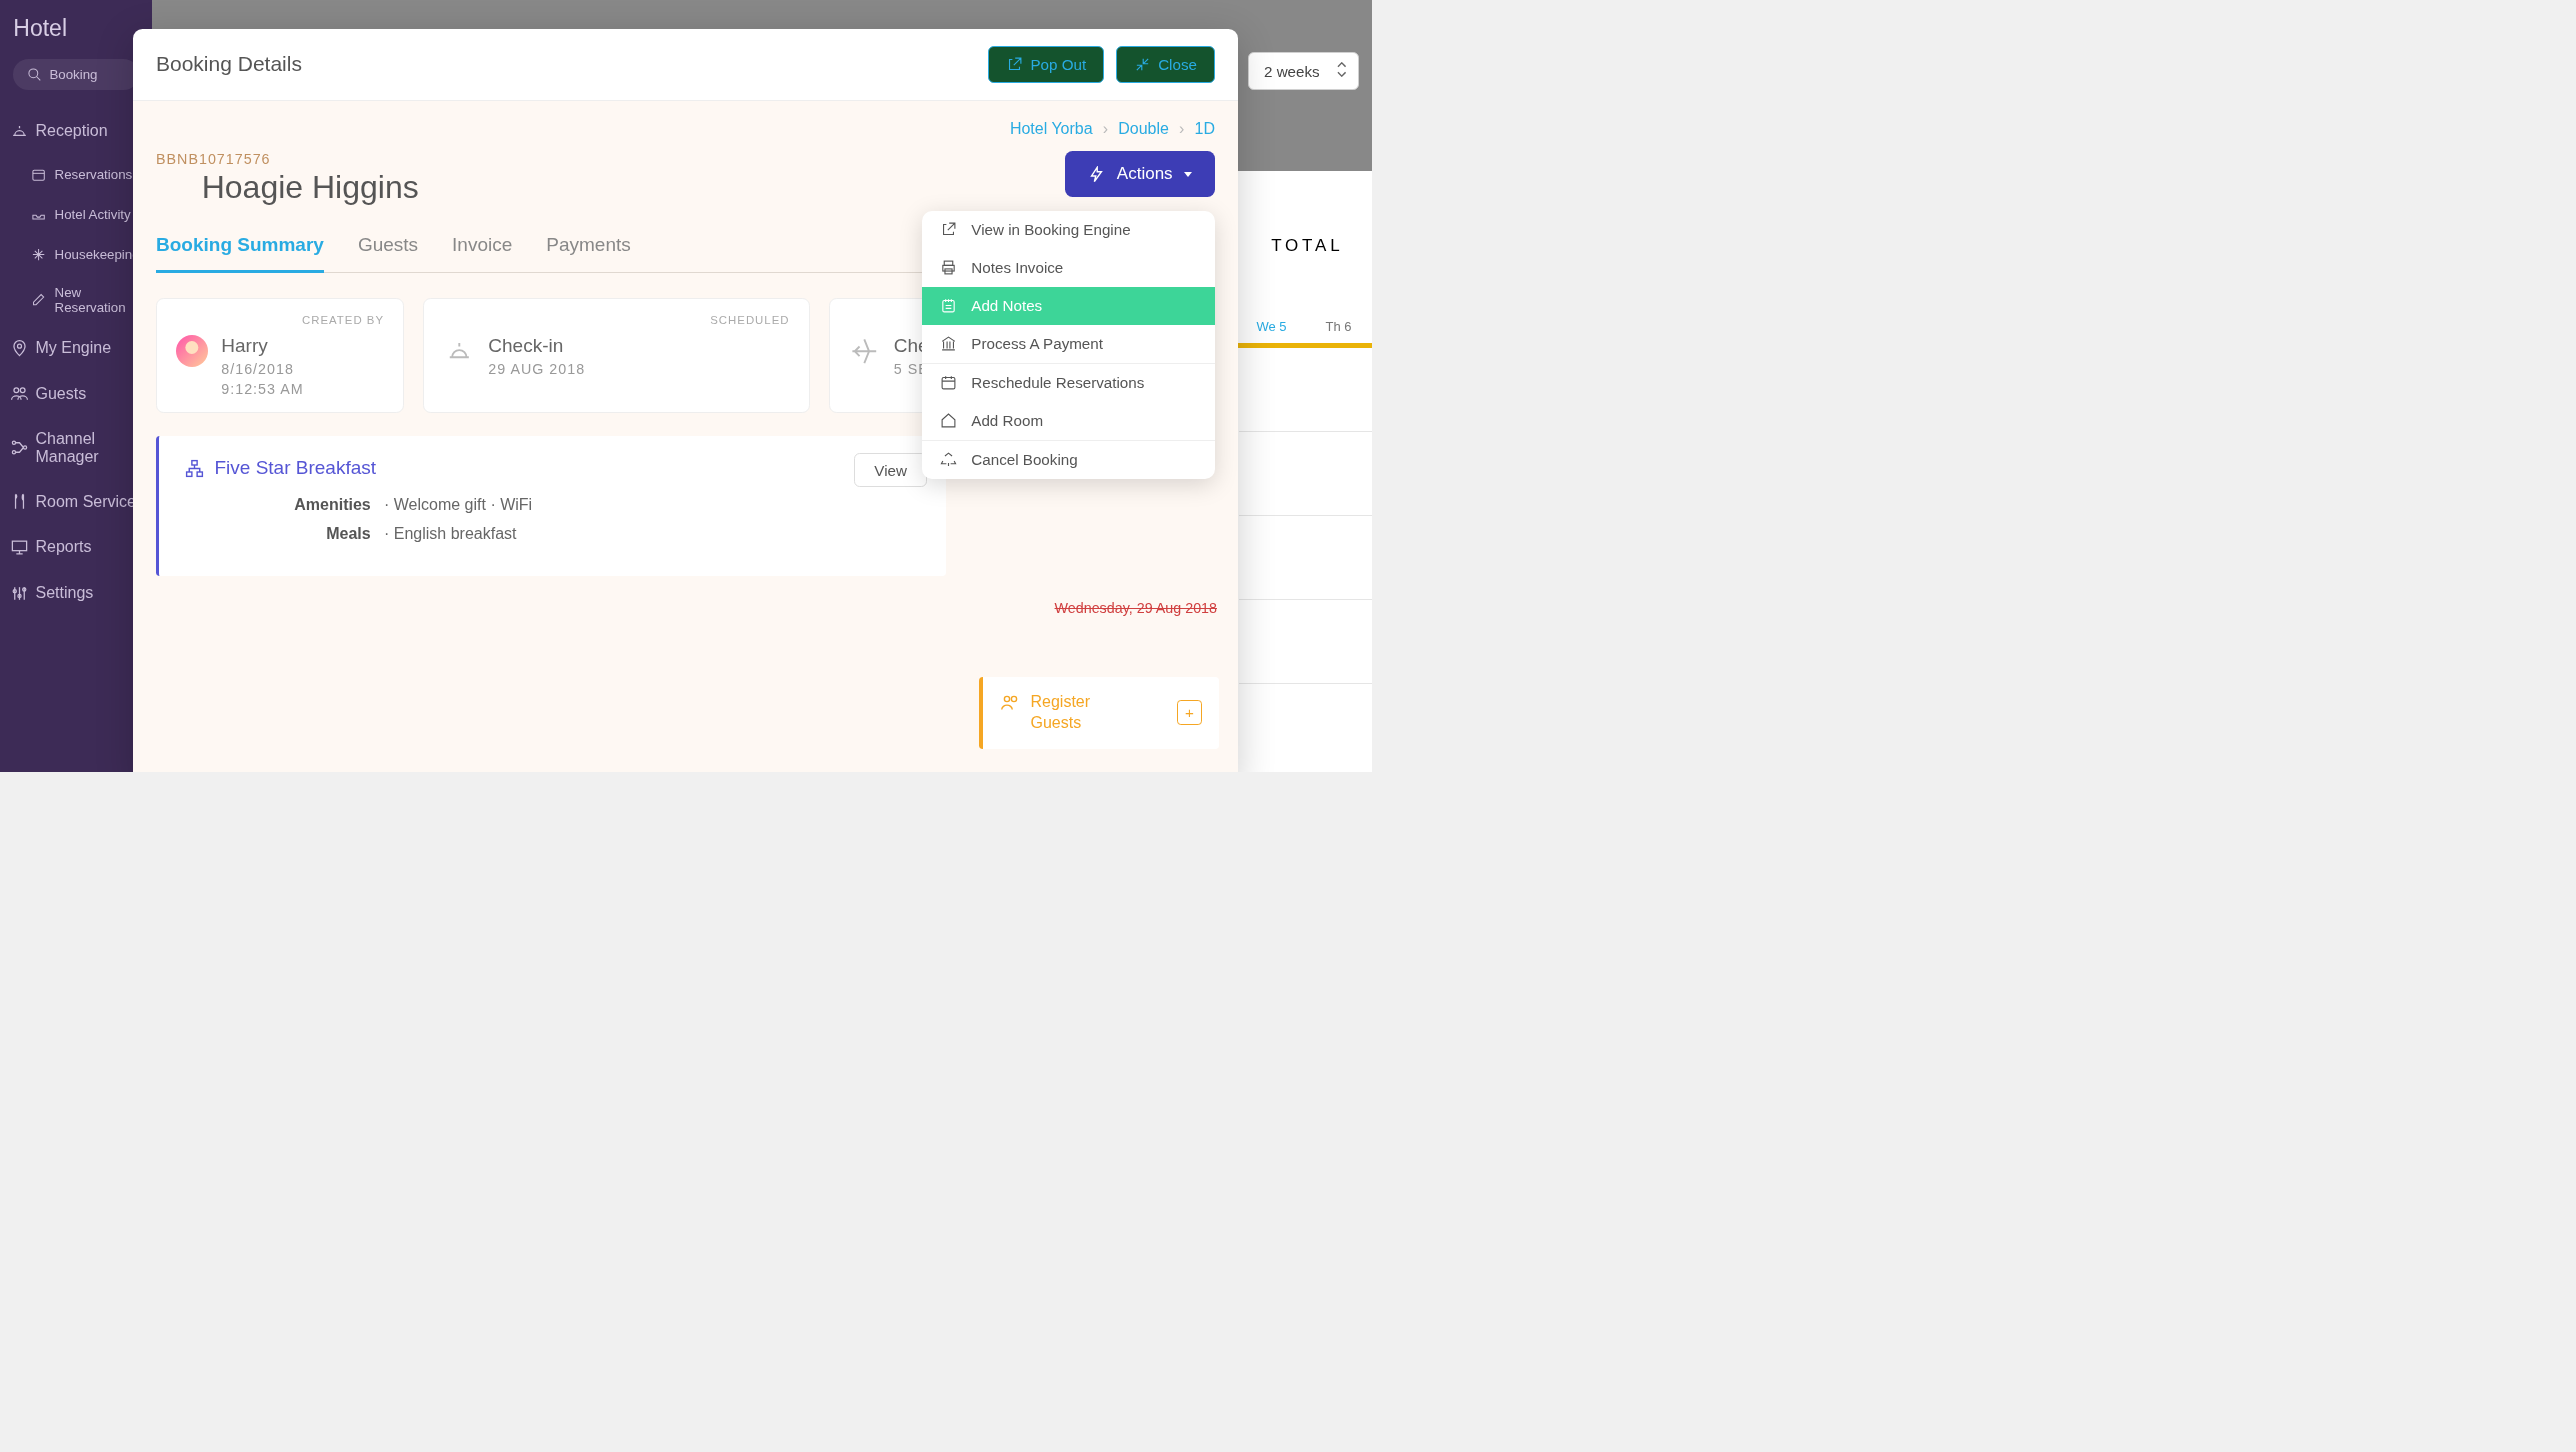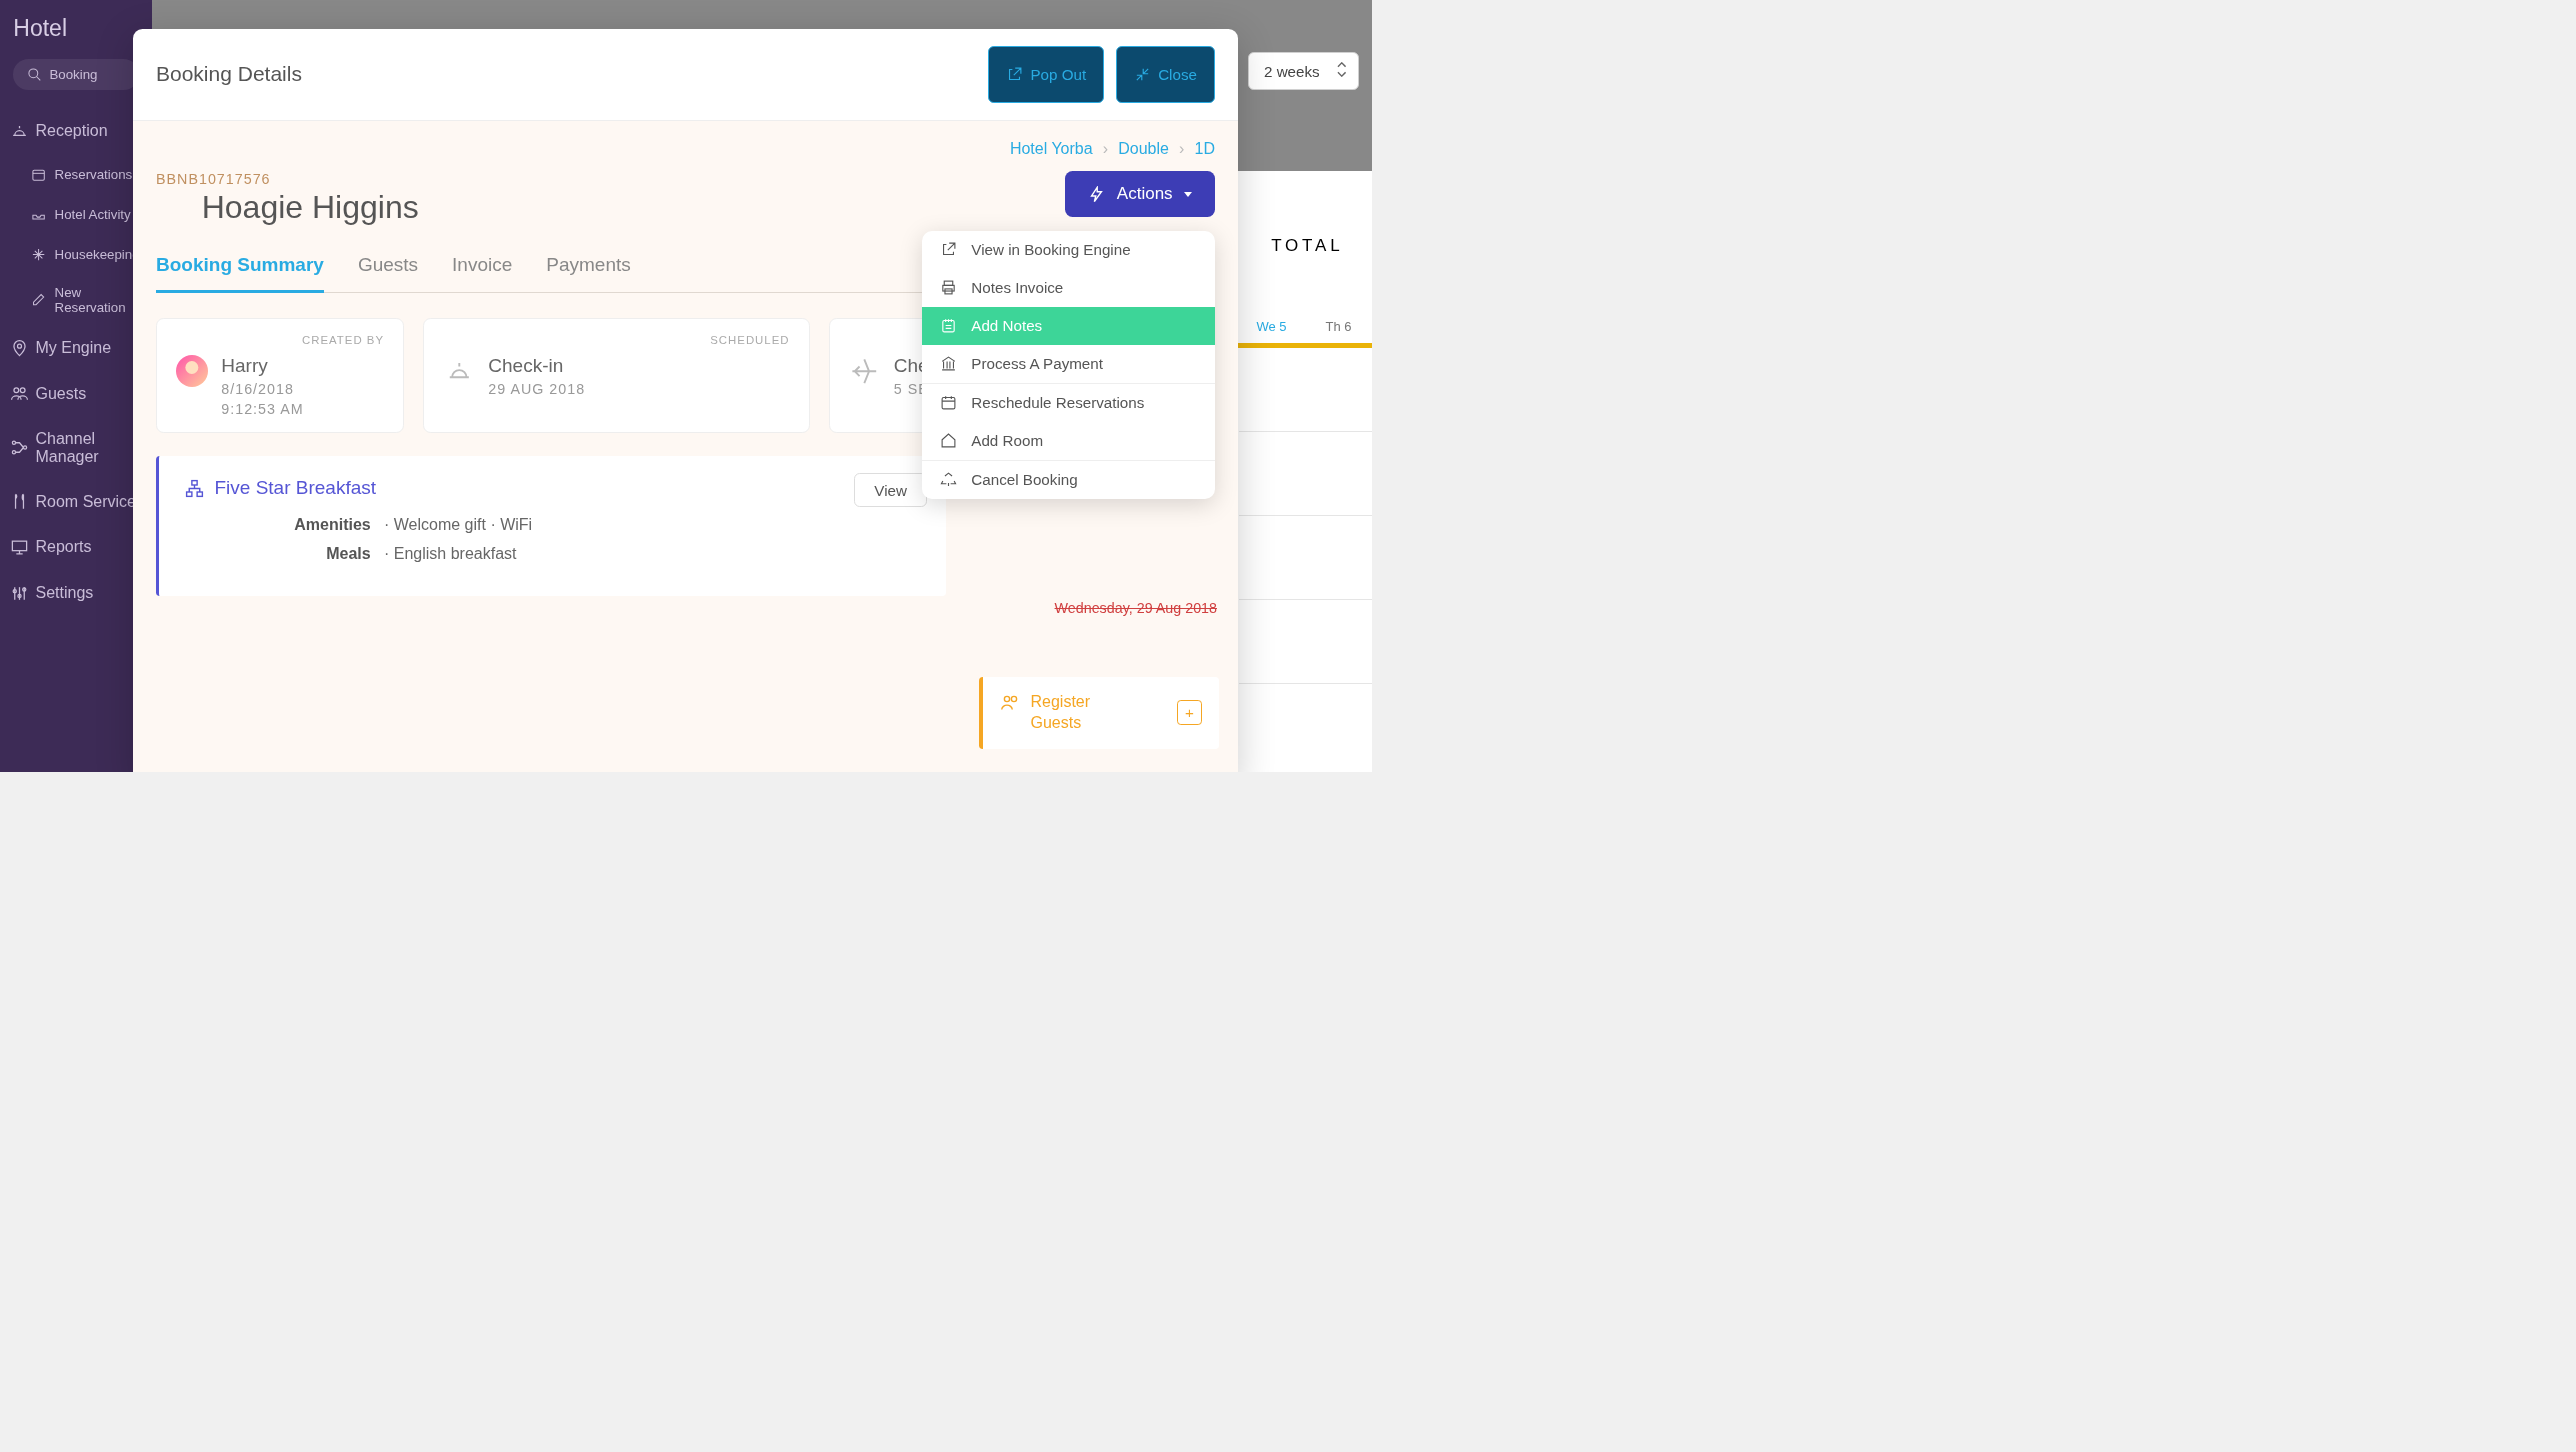--- a/index.html
+++ b/index.html
@@ -29,21 +29,21 @@
 .bg-day.active { color: #29abe2; }
 .bg-grid { position: absolute; top: 348px; right: 0; width: 133px; }
 .bg-row { height: 84px; border-bottom: 1px solid #e5e5e5; position: relative; }
 .bg-triangle { position: absolute; top: 305px; right: 71px; width: 0; height: 0; border-left: 28.6px solid transparent; border-top: 28.6px solid #4fc3e8; }
 
 
 .modal { position: absolute; left: 133px; top: 28.6px; width: 1105px; background: #fff; border-radius: 9.5px; box-shadow: 0 9.5px 38px rgba(0,0,0,0.2); overflow: visible; height: 752px; }
 .modal-header { display: flex; align-items: center; justify-content: space-between; padding: 17px 23px; border-bottom: 1px solid #eee; }
 .modal-title { font-size: 21px; color: #555; font-weight: 400; }
 .modal-header-btns { display: flex; gap: 11.4px; }
-.outline-btn { display: flex; align-items: center; gap: 7.6px; border: 1px solid #29abe2; color: #29abe2; background: #0c4a6e; padding: 19px 17px; border-radius: 5.7px; font-size: 15.2px; cursor: pointer; }
+.outline-btn { display: flex; align-items: center; gap: 7.6px; border: 1px solid #29abe2; color: #29abe2; background: #14532d; padding: 9px 17px; border-radius: 5.7px; font-size: 15.2px; cursor: pointer; }
 .outline-btn svg { flex-shrink: 0; }
 
 .modal-body { padding: 19px 23px; background: #fef8f3; height: calc(100% - 67px); overflow: visible; }
 .breadcrumb { text-align: right; font-size: 16px; margin-bottom: 13.3px; }
 .breadcrumb a { color: #29abe2; text-decoration: none; }
 .breadcrumb .sep { color: #bbb; margin: 0 5.7px; }
 
 .booking-id { color: #c09060; font-size: 14.3px; letter-spacing: 1px; margin-bottom: 1.9px; }
 .guest-name { font-size: 32px; color: #555; font-weight: 400; margin-bottom: 19px; padding-left: 5.7px; margin-left: 40px; }
 

